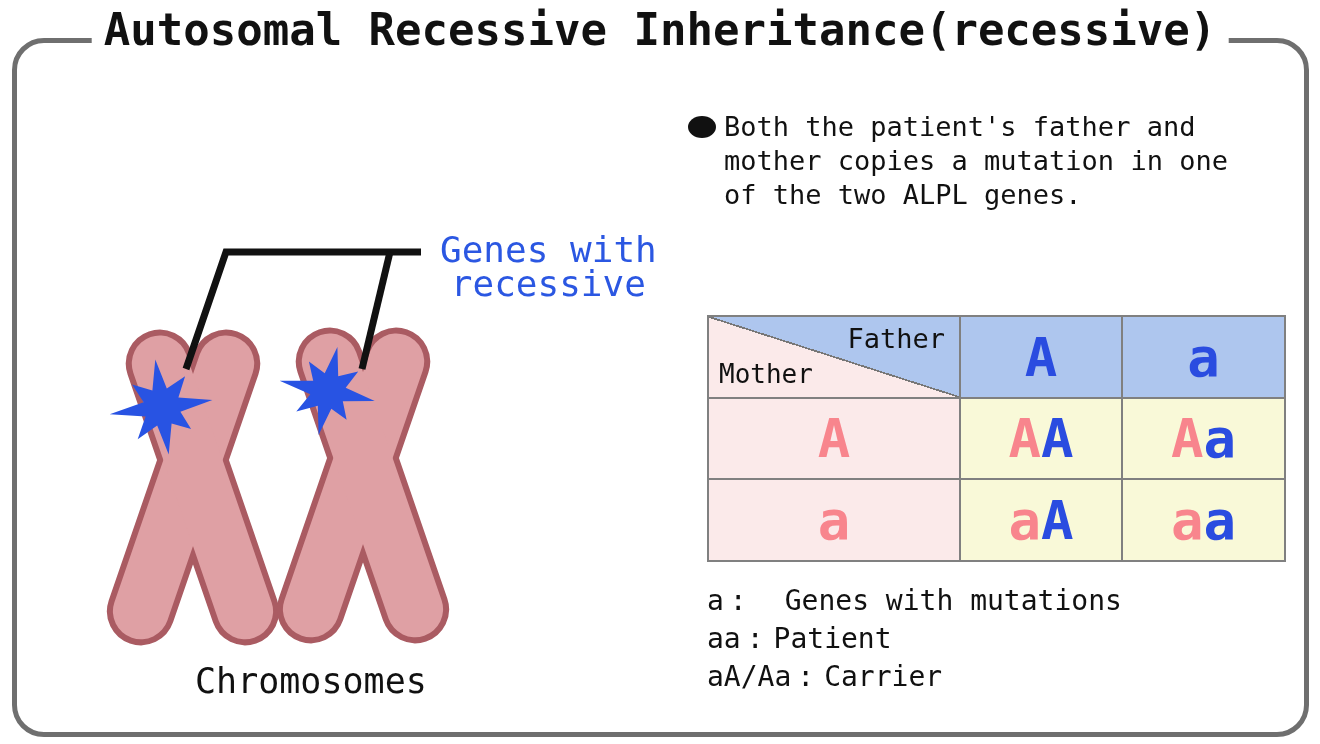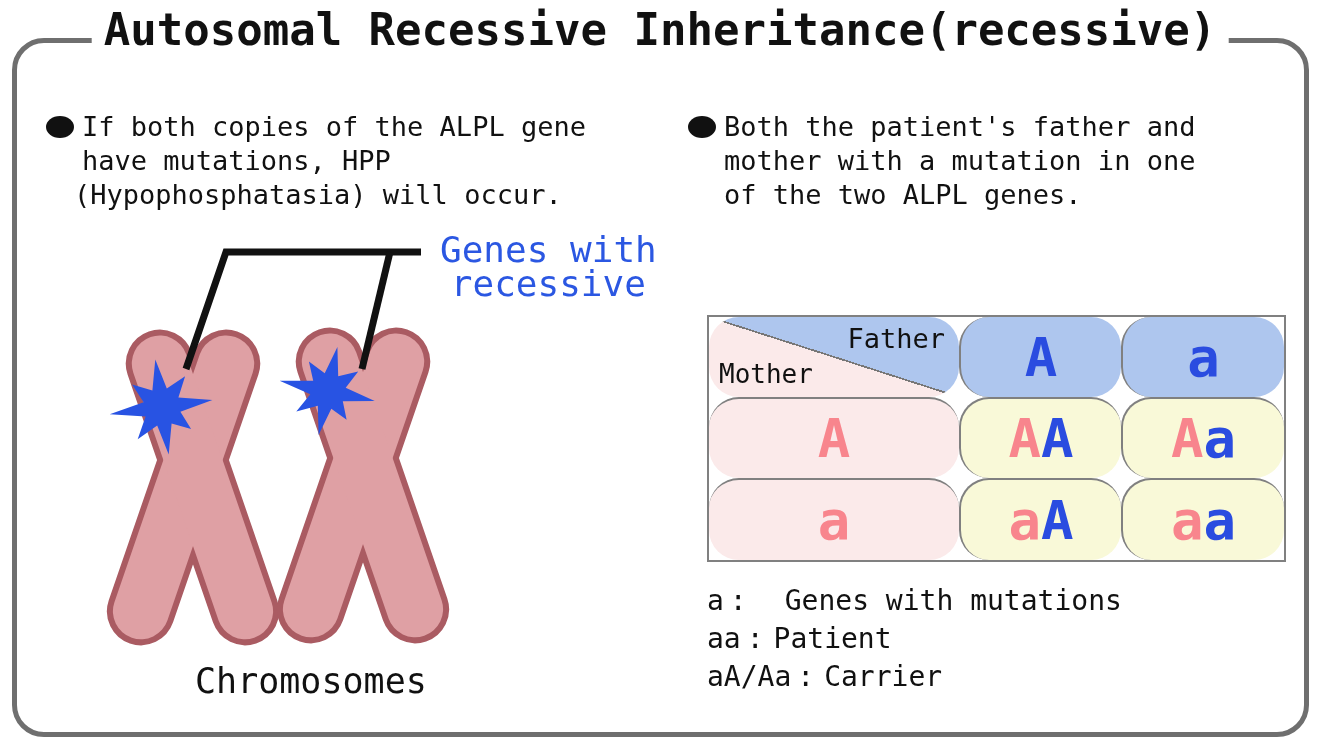--- a/index.html
+++ b/index.html
@@ -35,21 +35,21 @@
   .illustration{position:absolute;left:0;top:0;}
 
   
   .punnett{
     position:absolute;left:707px;top:315px;width:579px;height:247px;
     box-sizing:border-box;border:2px solid #808080;
     display:grid;grid-template-columns:250px 162px 163px;grid-template-rows:80px 81px 82px;
   }
   .cell{
     box-sizing:border-box;display:flex;align-items:center;justify-content:center;
-    font-weight:bold;overflow:hidden;border-radius:30px;
+    font-weight:bold;overflow:hidden;
   }
   .cell.bl{border-left:2px solid #808080;}
   .cell.bt{border-top:2px solid #808080;}
   .cell.corner{
     position:relative;
     background:linear-gradient(to top right,#fbeaea 49.5%,#777777 49.5%,#777777 50.6%,#aec6ee 50.6%);
   }
   .father-label{position:absolute;top:6px;right:14px;font-size:27px;font-weight:normal;color:#111;}
   .mother-label{position:absolute;left:10px;bottom:8px;font-size:26px;font-weight:normal;color:#111;}
   .cell.head{background:#aec6ee;color:#2a4ce0;font-size:54px;}
@@ -91,34 +91,26 @@
       </g>
     </g>
 
     <path d="M186 369 L226 252 L421 252" fill="none" stroke="#111111" stroke-width="7"></path>
     <path d="M390 252 L362 369" fill="none" stroke="#111111" stroke-width="7"></path>
 
     <polygon fill="#2853e3" points="155.3,359.5 166.8,388.6 185.1,376.3 178.4,397.4 212.4,399.9 180.4,411.8 191.1,429.0 171.6,423.4 168.7,454.5 157.2,425.4 137.7,439.2 145.6,416.6 109.7,414.3 143.6,402.2 132.1,384.5 152.4,390.6"></polygon>
     <polygon fill="#2853e3" points="337.4,347.0 338.2,376.2 358.2,371.4 345.7,387.7 374.7,400.9 342.8,401.2 346.6,419.7 331.3,408.7 318.6,435.0 317.8,405.8 296.3,411.6 310.3,394.3 279.6,380.7 313.2,380.8 308.9,361.6 324.7,373.3"></polygon>
   </svg>
 
-  <div class="bullet-item left">
-    <span class="bullet-dot"></span>
-    <div class="bullet-text">
-      <div>If both copies of the ALPL gene</div>
-      <div>have mutations, HPP</div>
-      <div class="outdent">(Hypophosphatasia) will occur.</div>
-    </div>
-  </div>
 
   <div class="bullet-item right">
     <span class="bullet-dot"></span>
     <div class="bullet-text">
       <div>Both the patient's father and</div>
-      <div>mother with a mutation in one</div>
+      <div>mother copies a mutation in one</div>
       <div>of the two ALPL genes.</div>
     </div>
   </div>
 
   <div class="callout-label">
     <div>Genes with</div>
     <div>recessive</div>
   </div>
 
   <div class="caption">Chromosomes</div>

